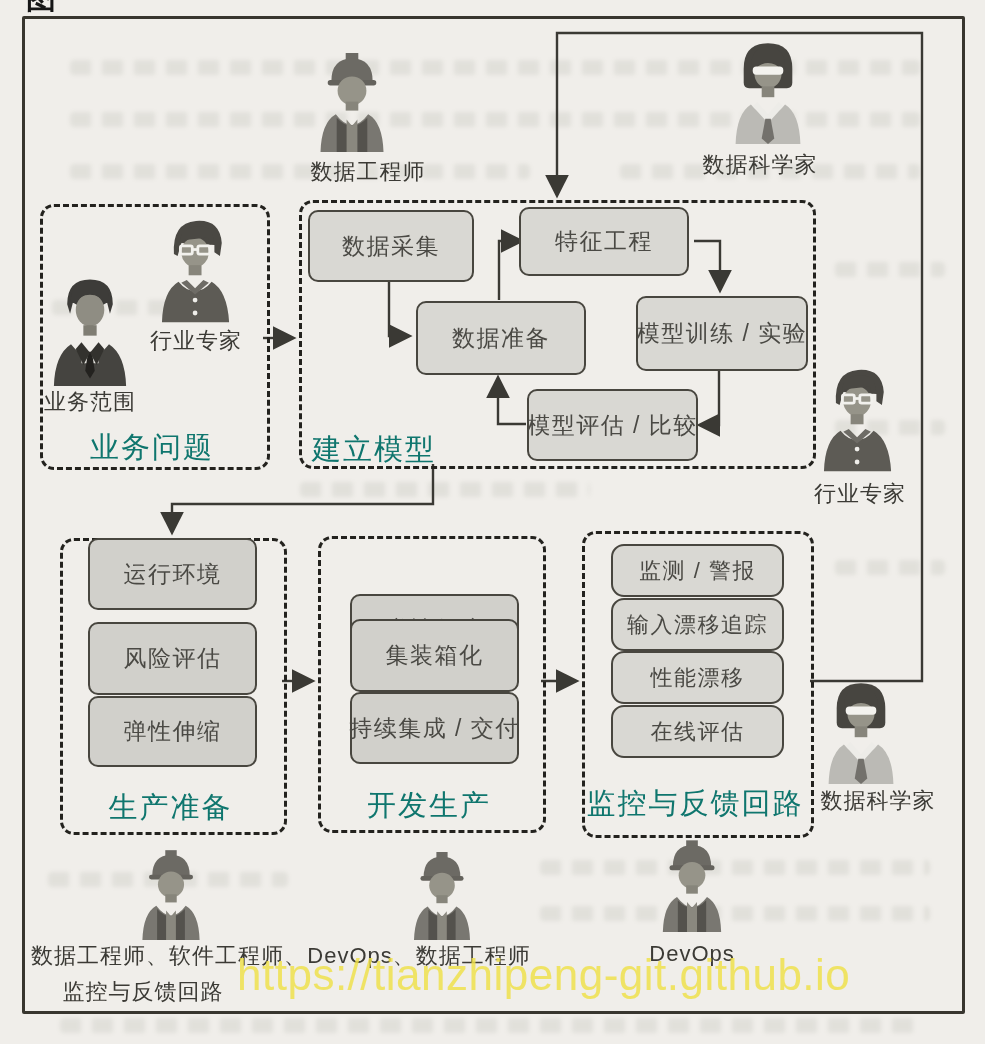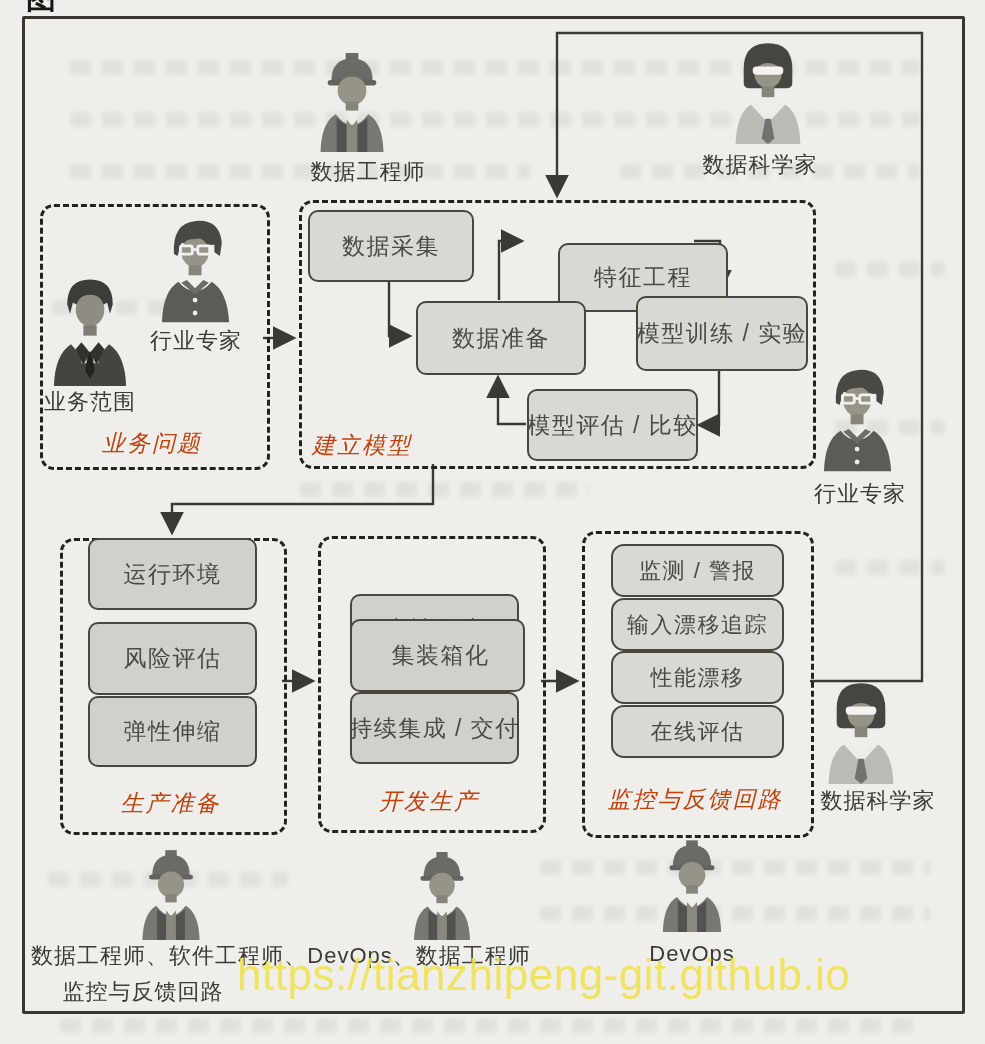--- a/index.html
+++ b/index.html
@@ -15,21 +15,21 @@
   }
   .frame{
     position:absolute;left:22px;top:16px;width:937px;height:992px;
     border:3px solid #38362f;border-radius:2px;z-index:1;background:transparent;
   }
   .caption-frag{
     position:absolute;left:26px;top:-22px;font-size:30px;font-weight:bold;color:#161616;z-index:5;
   }
   .wires{position:absolute;left:0;top:0;z-index:2;}
   .group{position:absolute;border:3px dashed #23221e;border-radius:14px;z-index:2;}
-  .gtitle{position:absolute;color:#c2410c;font-size:23px;letter-spacing:2px;z-index:3;white-space:nowrap;font-style:italic;}
+  .gtitle{position:absolute;color:#0f766e;font-size:29px;letter-spacing:2px;z-index:3;white-space:nowrap;}
   .gtitle.center{text-align:center;}
   .node{
     position:absolute;z-index:3;display:flex;align-items:center;justify-content:center;
     background:#d9d8d3;border:2.5px solid #48463f;border-radius:10px;
     color:#4a4944;font-size:23px;letter-spacing:1.5px;white-space:nowrap;
   }
   .node.shade{background:#d1d0cb;}
   .node.pill{border-radius:13px;font-size:22px;}
   .person{position:absolute;z-index:2;}
   .person svg{display:block;width:100%;height:100%;}
@@ -143,31 +143,31 @@
   <div class="group" style="left:318px;top:536px;width:222px;height:291px;"></div>
   <div class="group" style="left:582px;top:531px;width:226px;height:301px;"></div>
 
   <div class="gtitle center" style="left:40px;top:428px;width:224px;">业务问题</div>
   <div class="gtitle" style="left:312px;top:430px;">建立模型</div>
   <div class="gtitle center" style="left:60px;top:788px;width:221px;">生产准备</div>
   <div class="gtitle center" style="left:318px;top:786px;width:222px;">开发生产</div>
   <div class="gtitle center" style="left:582px;top:784px;width:226px;">监控与反馈回路</div>
 
   <div class="node" style="left:308px;top:210px;width:162px;height:68px;">数据采集</div>
-  <div class="node" style="left:558px;top:207px;width:166px;height:65px;margin-top:36px;">特征工程</div>
+  <div class="node" style="left:519px;top:207px;width:166px;height:65px;">特征工程</div>
   <div class="node" style="left:416px;top:301px;width:166px;height:70px;">数据准备</div>
   <div class="node" style="left:636px;top:296px;width:168px;height:71px;">模型训练 / 实验</div>
   <div class="node" style="left:527px;top:389px;width:167px;height:68px;">模型评估 / 比较</div>
 
   <div class="node shade" style="left:88px;top:538px;width:165px;height:68px;">运行环境</div>
   <div class="node shade" style="left:88px;top:622px;width:165px;height:69px;">风险评估</div>
   <div class="node shade" style="left:88px;top:696px;width:165px;height:67px;">弹性伸缩</div>
 
   <div class="node shade" style="left:350px;top:546px;width:165px;height:67px;margin-top:48px;">弹性伸缩</div>
-  <div class="node shade" style="left:350px;top:619px;width:165px;height:69px;padding-left:6px;">集装箱化</div>
+  <div class="node shade" style="left:350px;top:619px;width:165px;height:69px;">集装箱化</div>
   <div class="node shade" style="left:350px;top:692px;width:165px;height:68px;">持续集成 / 交付</div>
 
   <div class="node pill" style="left:611px;top:544px;width:169px;height:49px;">监测 / 警报</div>
   <div class="node pill" style="left:611px;top:598px;width:169px;height:49px;">输入漂移追踪</div>
   <div class="node pill" style="left:611px;top:651px;width:169px;height:49px;">性能漂移</div>
   <div class="node pill" style="left:611px;top:705px;width:169px;height:49px;">在线评估</div>
 
   <div class="person" style="left:307px;top:42px;width:90px;height:112px;">
     <svg>
         <use href="#p-worker"></use>

